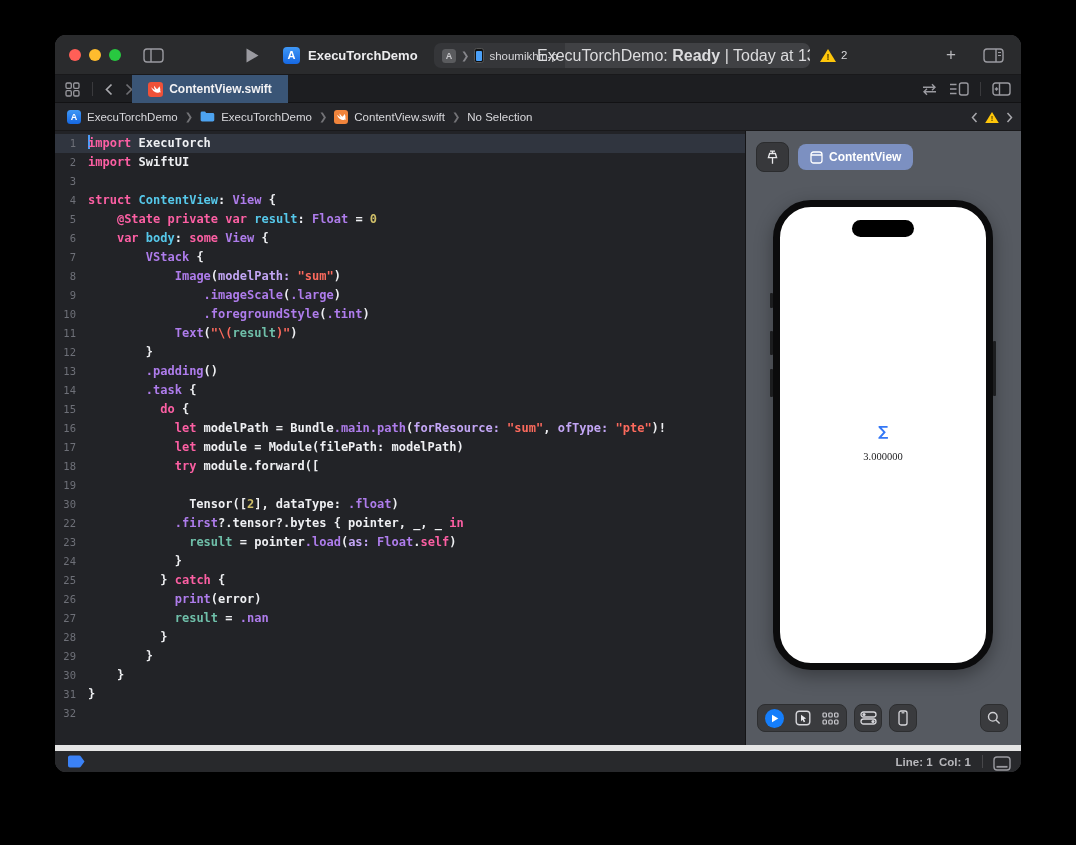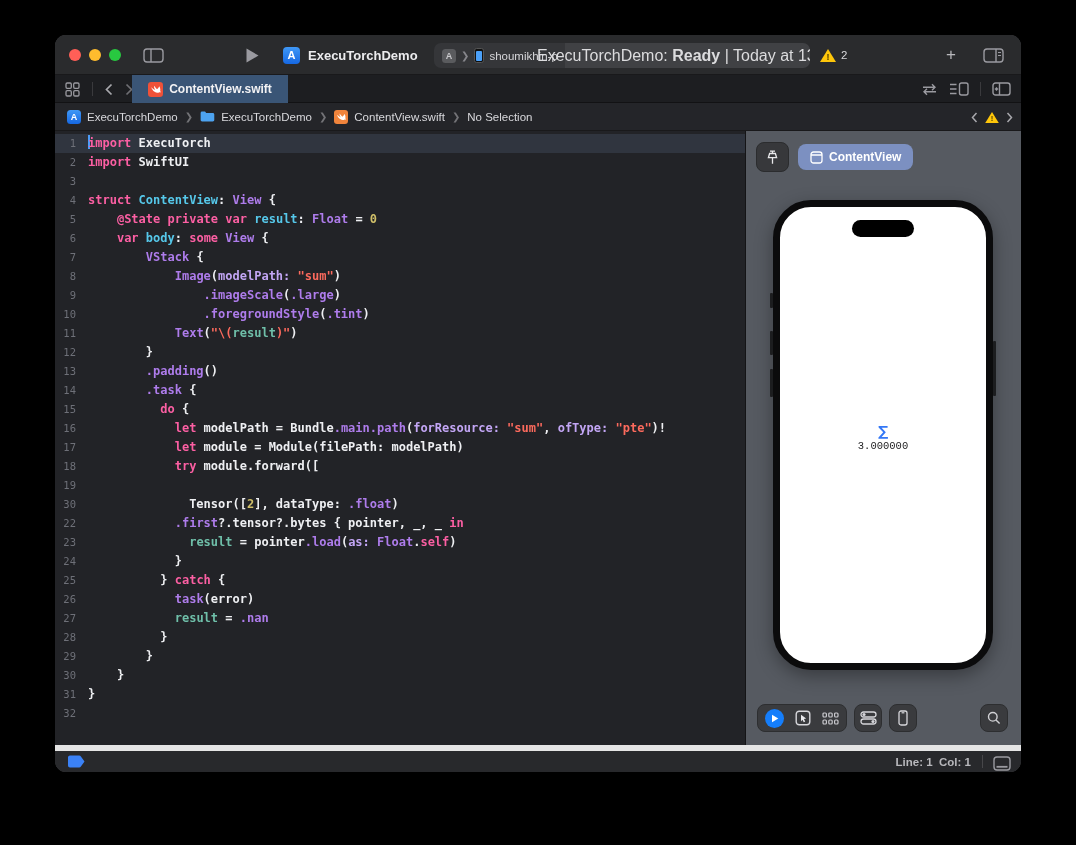--- a/index.html
+++ b/index.html
@@ -88,21 +88,21 @@
     border:7px solid #0b0b0c; border-radius:38px; box-shadow:0 6px 18px rgba(0,0,0,.35); }
   .island { position:absolute; left:50%; top:13px; transform:translateX(-50%); width:62px; height:17px;
     background:#000; border-radius:9px; }
   .sbtn { position:absolute; background:#1c1d1f; border-radius:1px; }
   .sbtn.mute  { left:-10px; top:86px;  width:3px; height:15px; }
   .sbtn.volup { left:-10px; top:124px; width:3px; height:24px; }
   .sbtn.voldn { left:-10px; top:162px; width:3px; height:28px; }
   .sbtn.power { right:-10px; top:134px; width:3px; height:55px; }
   .phone-content { position:absolute; left:0; top:216px; width:100%; text-align:center; }
   .sum-glyph { color:#3478f6; font-size:14px; font-weight:bold; font-family:"DejaVu Sans",sans-serif; }
-  .result-text { color:#1c1c1e; font-size:10.5px; margin-top:1px; font-family:Liberation Mono, monospace; }
+  .result-text { color:#1c1c1e; font-size:10.5px; margin-top:12px; font-family:Liberation Serif, serif; }
 
   .pv-toolbar { position:absolute; left:11px; bottom:13px; display:flex; gap:7px; }
   .pv-group { height:28px; background:#3a3b3e; border:1px solid #2d2e30; border-radius:8px;
     display:flex; align-items:center; gap:11px; padding:0 7px; }
   .live-dot { width:19px; height:19px; border-radius:50%; background:#157efb; display:flex; align-items:center; justify-content:center; }
   .pv-btn { width:28px; height:28px; background:#3a3b3e; border:1px solid #2d2e30; border-radius:8px;
     display:flex; align-items:center; justify-content:center; }
   .zoom-btn { position:absolute; right:13px; bottom:13px; }
 
   
@@ -294,21 +294,21 @@
           <div class="code-line"><span class="gutter-num">15</span><span class="code-text"><span class="tk-plain">          </span><span class="tk-keyword">do</span><span class="tk-plain"> {</span></span></div>
           <div class="code-line"><span class="gutter-num">16</span><span class="code-text"><span class="tk-plain">            </span><span class="tk-keyword">let</span><span class="tk-plain"> modelPath = Bundle</span><span class="tk-sdk">.main.path</span><span class="tk-plain">(</span><span class="tk-arg">forResource:</span><span class="tk-plain"> </span><span class="tk-string">"sum"</span><span class="tk-plain">, </span><span class="tk-arg">ofType:</span><span class="tk-plain"> </span><span class="tk-string">"pte"</span><span class="tk-plain">)!</span></span></div>
           <div class="code-line"><span class="gutter-num">17</span><span class="code-text"><span class="tk-plain">            </span><span class="tk-keyword">let</span><span class="tk-plain"> module = Module(filePath: modelPath)</span></span></div>
           <div class="code-line"><span class="gutter-num">18</span><span class="code-text"><span class="tk-plain">            </span><span class="tk-keyword">try</span><span class="tk-plain"> module.forward([</span></span></div>
           <div class="code-line"><span class="gutter-num">19</span></div>
           <div class="code-line"><span class="gutter-num">30</span><span class="code-text"><span class="tk-plain">              Tensor([</span><span class="tk-number">2</span><span class="tk-plain">], dataType: </span><span class="tk-sdk">.float</span><span class="tk-plain">)</span></span></div>
           <div class="code-line"><span class="gutter-num">22</span><span class="code-text"><span class="tk-plain">            </span><span class="tk-sdk">.first</span><span class="tk-plain">?.tensor?.bytes { pointer, _, _ </span><span class="tk-keyword">in</span></span></div>
           <div class="code-line"><span class="gutter-num">23</span><span class="code-text"><span class="tk-plain">              </span><span class="tk-var">result</span><span class="tk-plain"> = pointer</span><span class="tk-sdk">.load</span><span class="tk-plain">(</span><span class="tk-arg">as:</span><span class="tk-plain"> </span><span class="tk-sdk">Float</span><span class="tk-plain">.</span><span class="tk-keyword">self</span><span class="tk-plain">)</span></span></div>
           <div class="code-line"><span class="gutter-num">24</span><span class="code-text"><span class="tk-plain">            }</span></span></div>
           <div class="code-line"><span class="gutter-num">25</span><span class="code-text"><span class="tk-plain">          } </span><span class="tk-keyword">catch</span><span class="tk-plain"> {</span></span></div>
-          <div class="code-line"><span class="gutter-num">26</span><span class="code-text"><span class="tk-plain">            </span><span class="tk-sdk">task</span><span class="tk-plain">(error)</span></span></div>
+          <div class="code-line"><span class="gutter-num">26</span><span class="code-text"><span class="tk-plain">            </span><span class="tk-sdk">print</span><span class="tk-plain">(error)</span></span></div>
           <div class="code-line"><span class="gutter-num">27</span><span class="code-text"><span class="tk-plain">            </span><span class="tk-var">result</span><span class="tk-plain"> = </span><span class="tk-sdk">.nan</span></span></div>
           <div class="code-line"><span class="gutter-num">28</span><span class="code-text"><span class="tk-plain">          }</span></span></div>
           <div class="code-line"><span class="gutter-num">29</span><span class="code-text"><span class="tk-plain">        }</span></span></div>
           <div class="code-line"><span class="gutter-num">30</span><span class="code-text"><span class="tk-plain">    }</span></span></div>
           <div class="code-line"><span class="gutter-num">31</span><span class="code-text"><span class="tk-plain">}</span></span></div>
           <div class="code-line"><span class="gutter-num">32</span><span class="code-text"></span></div>
         </div>
     </div>
     <div class="vdivider"></div>
 

